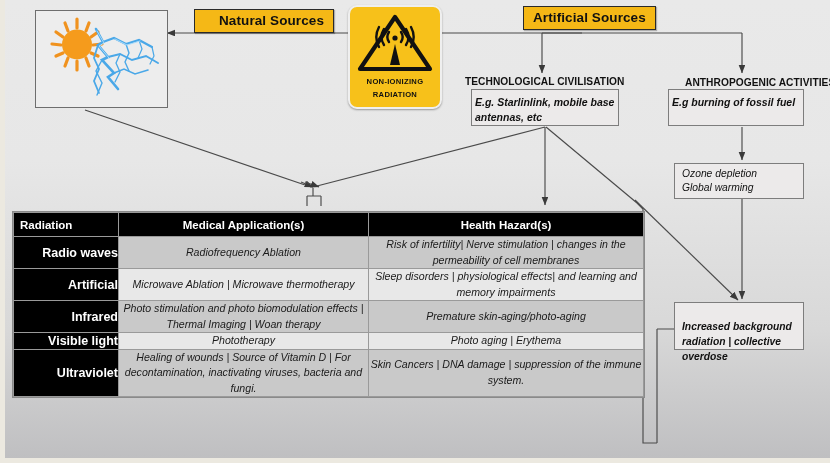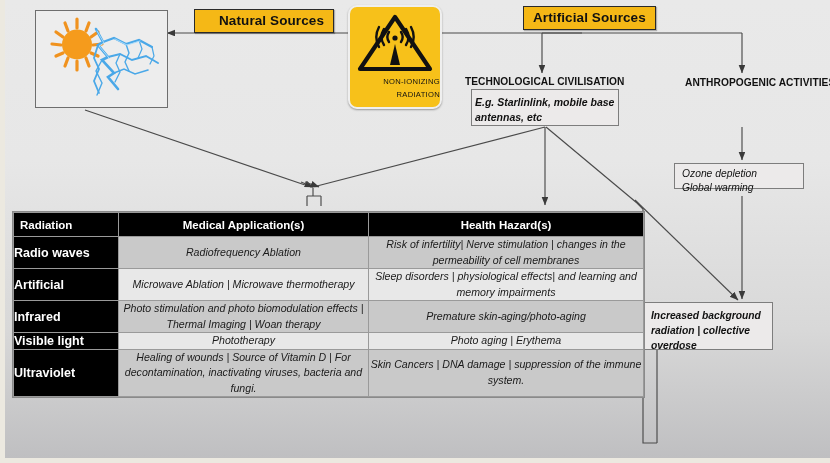--- a/index.html
+++ b/index.html
@@ -37,22 +37,22 @@
   #artificial-sources{left:510px;top:6px;margin-left:8px;}
 
   
   #warnsign{
     left:343px;top:5px;width:94px;height:104px;
     background:#f7c11a;border:2px solid #efefef;border-radius:9px;
     box-shadow:0 1px 2px rgba(0,0,0,.35);
     box-sizing:border-box;
   }
   #warnsign .signtxt{
-    position:absolute;left:0;right:0;text-align:right;
-    font-size:7.6px;font-weight:normal;color:#111;letter-spacing:.3px;
+    position:absolute;left:0;right:0;text-align:center;
+    font-size:7.6px;font-weight:bold;color:#111;letter-spacing:.3px;
   }
   #warnsign .l1{top:70px;}
   #warnsign .l2{top:83px;}
 
   
   .sechead{
     font-size:10.2px;font-weight:bold;color:#111;white-space:nowrap;
     letter-spacing:.05px;
   }
   #tech-head{left:460px;top:76px;}
@@ -60,24 +60,24 @@
 
   
   .pbox{
     background:#eceaea;border:1px solid #7d7d7d;box-sizing:border-box;
     font-size:10.5px;font-style:italic;font-weight:bold;color:#111;
     padding:5px 3px;line-height:15px;
   }
   .pbox.light{font-weight:normal;}
   #tech-box{left:466px;top:89px;width:148px;height:37px;}
   #anth-box{left:663px;top:89px;width:136px;height:37px;}
-  #ozone-box{left:669px;top:163px;width:130px;height:26px;
+  #ozone-box{left:669px;top:163px;width:130px;height:36px;
     font-weight:normal;font-size:10.3px;line-height:14px;padding:3px 7px;}
-  #increase-box{left:638px;top:302px;width:130px;height:48px;
-    font-size:10.3px;line-height:15px;padding:5px 7px;}
+  #increase-box{left:669px;top:302px;width:130px;height:48px;
+    font-size:10.3px;line-height:15px;padding:16px 7px;}
 
   
   #rad-table{
     position:absolute;left:8px;top:212px;width:630px;
     border-collapse:collapse;table-layout:fixed;
     box-shadow:0 0 0 1px #8a8a8a;
   }
   #rad-table col.c1{width:105px;}
   #rad-table col.c2{width:250px;}
   #rad-table col.c3{width:275px;}
@@ -85,21 +85,21 @@
     border:1px solid #9a9a9a;padding:0;vertical-align:middle;
   }
   #rad-table thead th{
     background:#000;color:#fff;font-size:11.5px;font-weight:bold;
     height:19px;padding:2px 4px;
   }
   #rad-table thead th.hrad{text-align:left;padding-left:6px;}
   #rad-table thead th.hctr{text-align:center;}
   td.rowlabel{
     background:#000;color:#fff;font-size:12.5px;font-weight:bold;
-    text-align:left;padding:4px 0 4px 6px;vertical-align:top;
+    text-align:right;padding:4px 0 4px 6px;vertical-align:top;
   }
   td.cell{
     font-size:10.6px;font-style:italic;color:#1a1a1a;
     text-align:center;line-height:15.5px;padding:4px 7px;
   }
   tr.shade td.cell{background:#c9c9c9;}
   tr.plain td.cell{background:#e8e8e8;}
 </style>
 </head>
 <body>
@@ -206,20 +206,21 @@
     </svg>
     <div class="signtxt l1">NON-IONIZING</div>
     <div class="signtxt l2">RADIATION</div>
   </div>
 
   <div class="abs sechead" id="tech-head">TECHNOLOGICAL CIVILISATION</div>
   <div class="abs sechead" id="anth-head">ANTHROPOGENIC ACTIVITIES</div>
 
   <div class="abs pbox" id="tech-box">E.g. Starlinlink, mobile base antennas, etc</div>
 
+  <div class="abs pbox" id="anth-box">E.g burning of fossil fuel</div>
 
   <div class="abs pbox light" id="ozone-box">
     <div>Ozone depletion</div>
     <div>Global warming</div>
   </div>
 
   <div class="abs pbox" id="increase-box">Increased   background radiation  |  collective overdose</div>
 
   <table id="rad-table">
     <colgroup>

